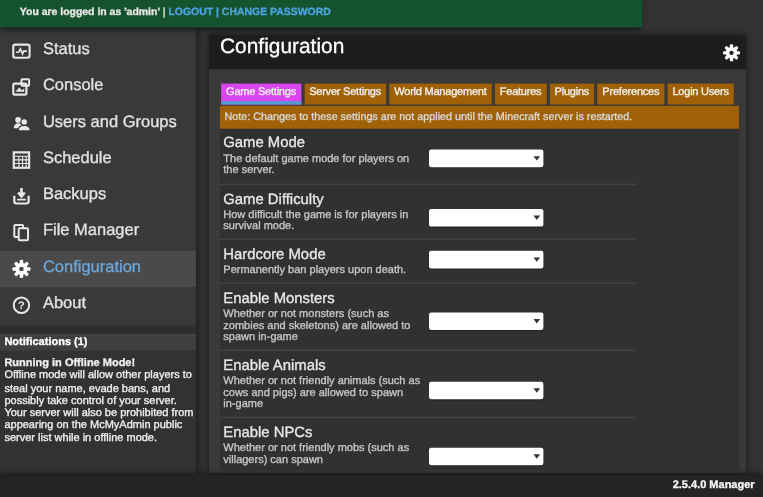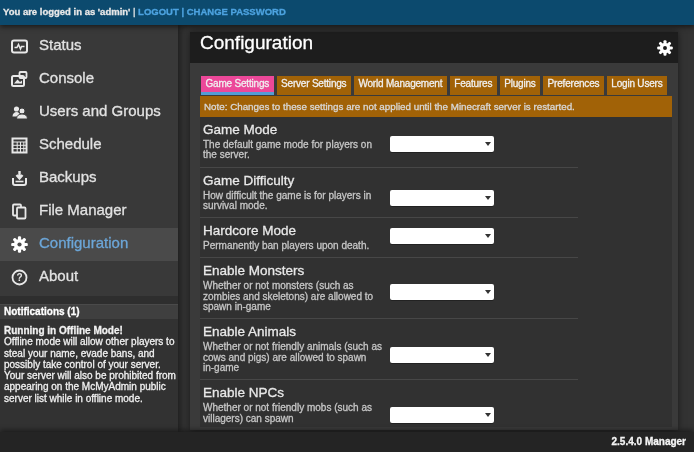--- a/index.html
+++ b/index.html
@@ -1,36 +1,36 @@
 <!DOCTYPE html>
 <html><head>
 <meta charset="utf-8">
 <style>
 * { margin:0; padding:0; box-sizing:border-box; }
 html,body { width:694px; height:452px; overflow:hidden; }
 body { background:#333333; font-family:"Liberation Sans", sans-serif; position:relative; -webkit-text-stroke:0.3px; }
-#topbar { position:absolute; left:0; top:0; width:694px; height:25px; background:#0c4a6e; box-shadow:0 2px 5px rgba(0,0,0,0.55); z-index:5; font-size:9.5px; font-weight:bold; color:#e8e8e8; line-height:23px; padding-left:3px; }
+#topbar { position:absolute; left:0; top:0; width:584px; height:25px; background:#14532d; box-shadow:0 2px 5px rgba(0,0,0,0.55); z-index:5; font-size:9.5px; font-weight:bold; color:#e8e8e8; line-height:23px; padding-left:18px; }
 #topbar a { color:#4da3e0; text-decoration:none; }
 #sidebar { position:absolute; left:0; top:25px; width:178px; height:407px; background:#2e2e2e; box-shadow:2px 0 6px rgba(0,0,0,0.45); }
 #menu { position:absolute; left:0; top:0; width:178px; height:271px; background:#393939; }
 .mitem { position:absolute; left:0; width:178px; height:33px;padding-left:31px; }
 .mitem .ic { position:absolute; left:11px; top:8px; width:17px; height:17px; }
 .mitem .lbl { position:absolute; left:39px; top:0; line-height:30px; font-size:15px; color:#e2e2e2; }
 .mitem.cur { background:#4a4a4a; }
 .mitem.cur .lbl { color:#6ca6d8; }
 #notifbar { position:absolute; left:0; top:279px; width:178px; height:15px; background:#3f3f3f; border-top:1px solid #4a4a4a; color:#fff; font-size:10px; font-weight:bold; line-height:14px; padding-left:4px; }
 #notifbody { position:absolute; left:0; top:294px; width:178px; height:113px; background:#323232; color:#f0f0f0; font-size:10px; line-height:11.3px; padding:6px 0 0 4px; white-space:nowrap; }
 #notifbody b { display:block; }
 #panel { position:absolute; left:190px; top:32px; width:488px; height:398px; background:#3a3a3a; box-shadow:0 0 7px rgba(0,0,0,0.5); }
 #phead { position:absolute; left:0; top:0; width:488px; height:31px; background:#1d1d1d; }
 #phead .t { position:absolute; left:10px; top:1px; line-height:20px; font-size:19px; color:#fff; }
 #phead svg { position:absolute; right:5px; top:8px; }
 #tabs { position:absolute; left:11px; top:44px; height:20px; white-space:nowrap; }
 .tab { display:inline-block; vertical-align:top; height:19px; line-height:16px; padding:0 4.5px; background:#a16207; color:#f0f0f0; font-size:10px; letter-spacing:-0.2px; margin-right:3px; border-bottom:3px solid transparent; }
-.tab.on { background:#ec4899; border-bottom-color:#549cd4; }
+.tab.on { background:#d946ef; border-bottom-color:#549cd4; }
 #tbox { position:absolute; left:10px; top:64px; width:472px; height:331px; background:#313131; overflow:hidden; }
 #notebar { height:21px; background:#a16207; color:#d8d8d8; font-size:9.8px; line-height:21px; padding-left:4px; }
 .row { position:relative; width:378px; border-bottom:1px solid #474747; padding:4px 0 6px 3px; display:flex; align-items:flex-start; }
 .row .lt { width:187px; }
 .row h3 { font-size:13.5px; line-height:17px; font-weight:normal; color:#e8e8e8; margin-bottom:2px; }
 .row p { font-size:10px; line-height:10.3px; color:#c6c6c6; }
 .sel { position:relative; width:104px; height:16px; background:#fff; border-radius:2px; margin-left:0; box-shadow:0 1px 0 rgba(0,0,0,0.3); }
 .sel:after { content:""; position:absolute; right:3px; top:6px; border-left:3px solid transparent; border-right:3px solid transparent; border-top:4.5px solid #333; }
 #bottombar { position:absolute; left:0; top:432px; width:694px; height:20px; background:#242424; box-shadow:0 -2px 5px rgba(0,0,0,0.45); z-index:5; color:#f5f5f5; font-size:10px; font-weight:bold; line-height:20px; text-align:right; padding-right:8px; }
 </style>

